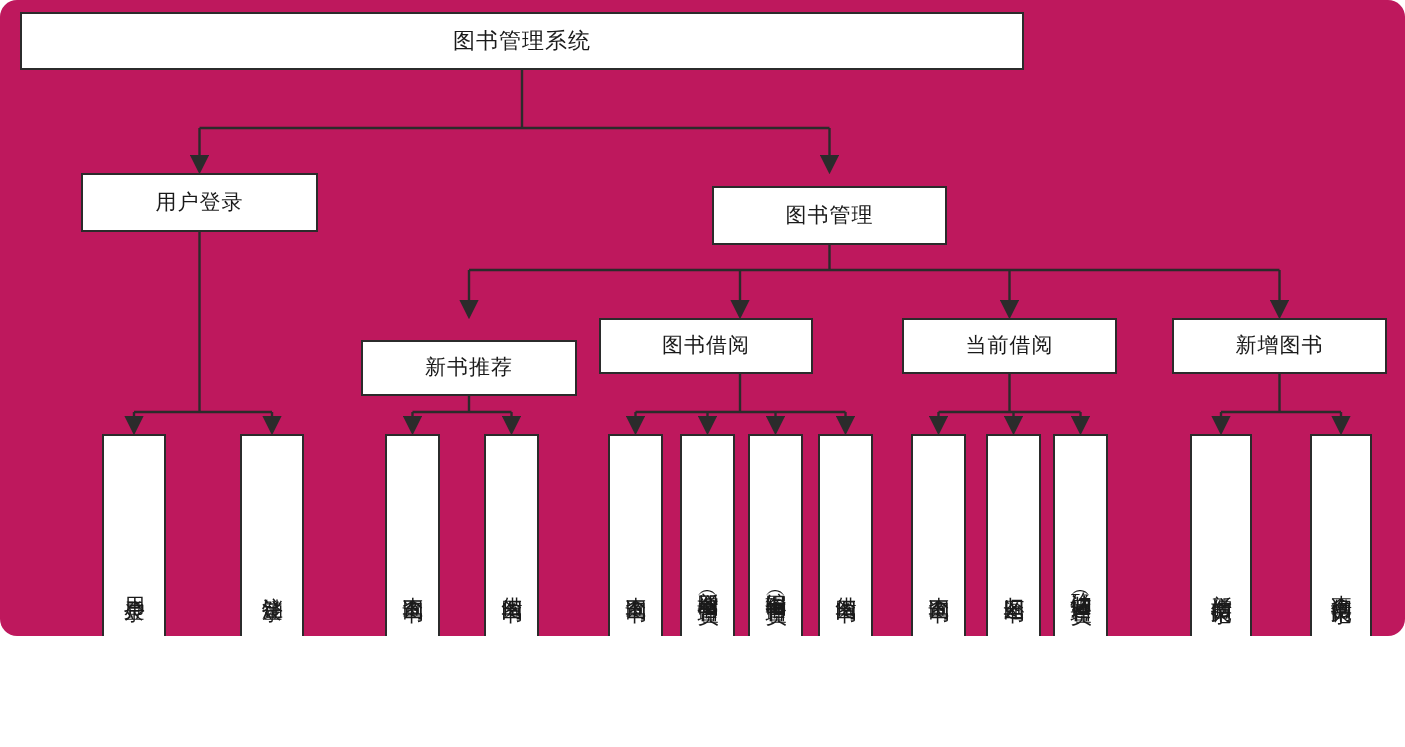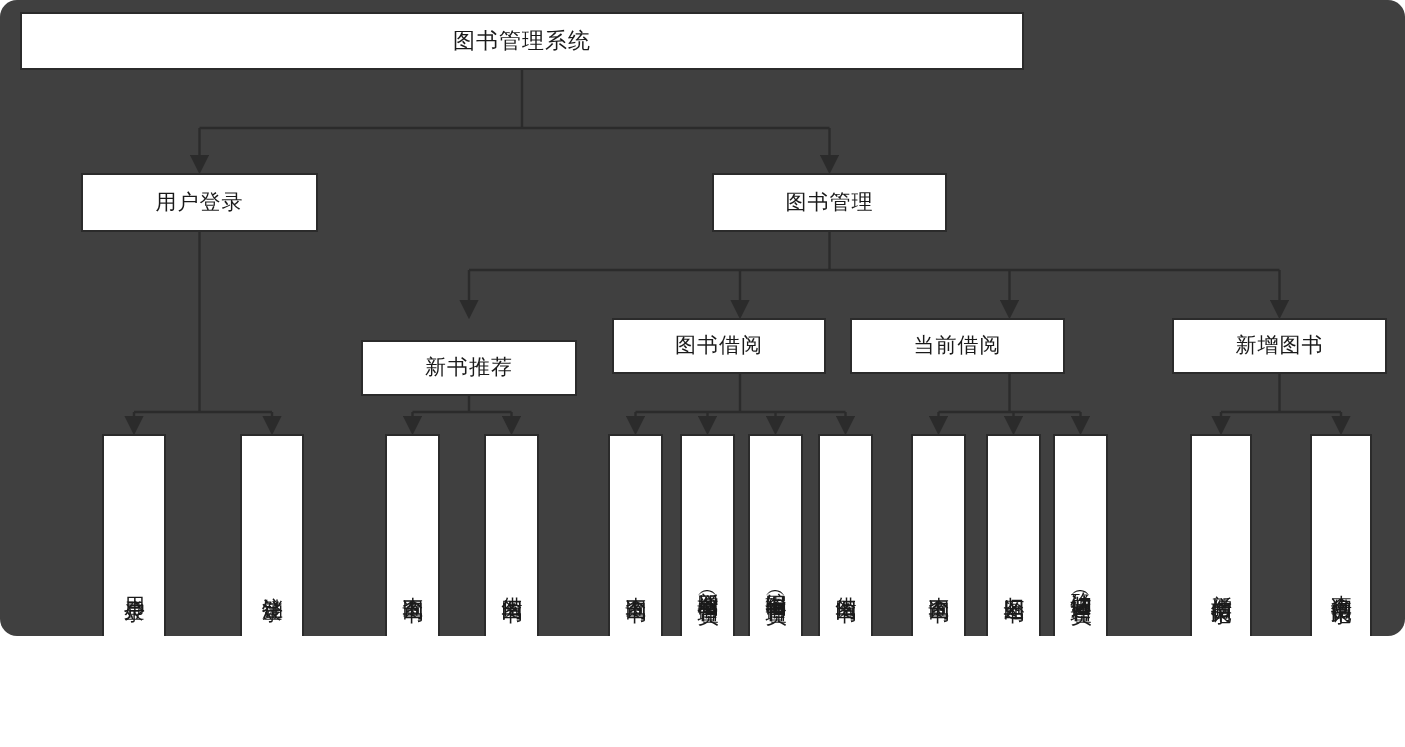--- a/index.html
+++ b/index.html
@@ -8,21 +8,21 @@
     padding: 0;
     background: #ffffff;
   }
   body {
     font-family: "DejaVu Sans", "Liberation Sans", sans-serif;
   }
   #canvas {
     position: relative;
     width: 1405px;
     height: 636px;
-    background: #404040;
+    background: #be185d;
     overflow: hidden;
     border-radius: 17px;
   }
   #wires {
     position: absolute;
     left: 0;
     top: 0;
     width: 1405px;
     height: 747px;
     pointer-events: none;
@@ -112,30 +112,30 @@
       </g>
   </svg>
 
   <div id="nodes">
       <div class="node h root" style="left: 20px; top: 12px; width: 1004px; height: 58px;">
         <span class="htext">图书管理系统</span>
       </div>
       <div class="node h" style="left: 81px; top: 173px; width: 237px; height: 59px;">
         <span class="htext">用户登录</span>
       </div>
-      <div class="node h" style="left: 712px; top: 173px; width: 235px; height: 59px;">
+      <div class="node h" style="left: 712px; top: 186px; width: 235px; height: 59px;">
         <span class="htext">图书管理</span>
       </div>
       <div class="node h" style="left: 361px; top: 318px; width: 216px; height: 56px; margin-top: 22px;">
         <span class="htext">新书推荐</span>
       </div>
-      <div class="node h" style="left: 612px; top: 318px; width: 214px; height: 56px;">
+      <div class="node h" style="left: 599px; top: 318px; width: 214px; height: 56px;">
         <span class="htext">图书借阅</span>
       </div>
-      <div class="node h" style="left: 850px; top: 318px; width: 215px; height: 56px; text-align: right;">
+      <div class="node h" style="left: 902px; top: 318px; width: 215px; height: 56px; text-align: right;">
         <span class="htext">当前借阅</span>
       </div>
       <div class="node h" style="left: 1172px; top: 318px; width: 215px; height: 56px;">
         <span class="htext">新增图书</span>
       </div>
       <div class="node v" style="left: 102px; top: 434px; width: 64px; height: 299px;">
         <span class="vtext">用户登录</span>
       </div>
       <div class="node v" style="left: 240px; top: 434px; width: 64px; height: 299px;">
         <span class="vtext">注销登录</span>

